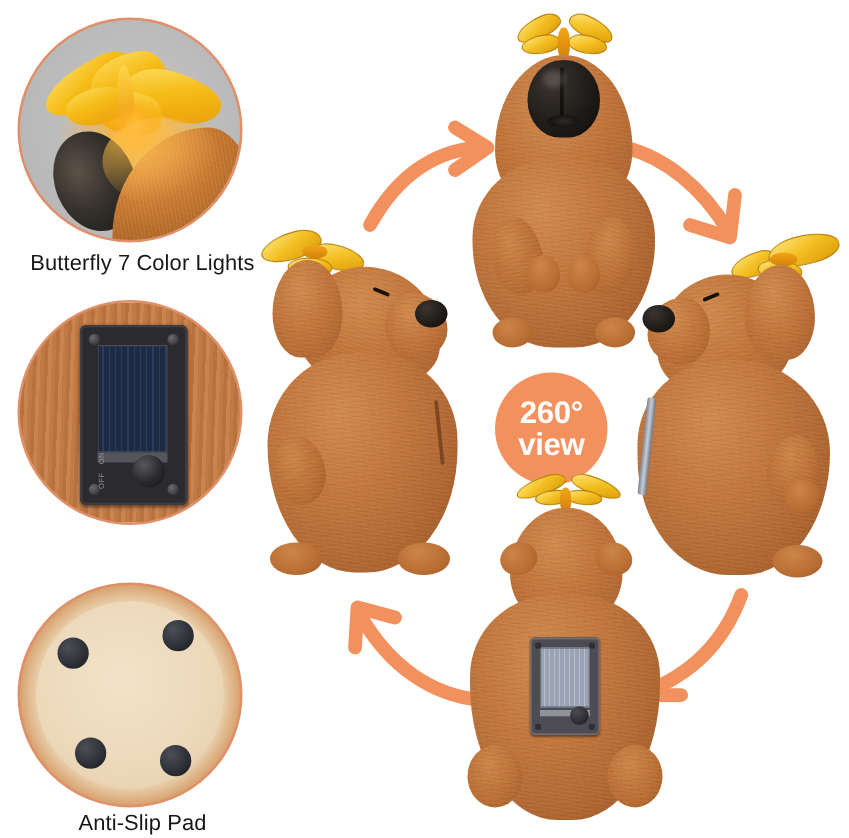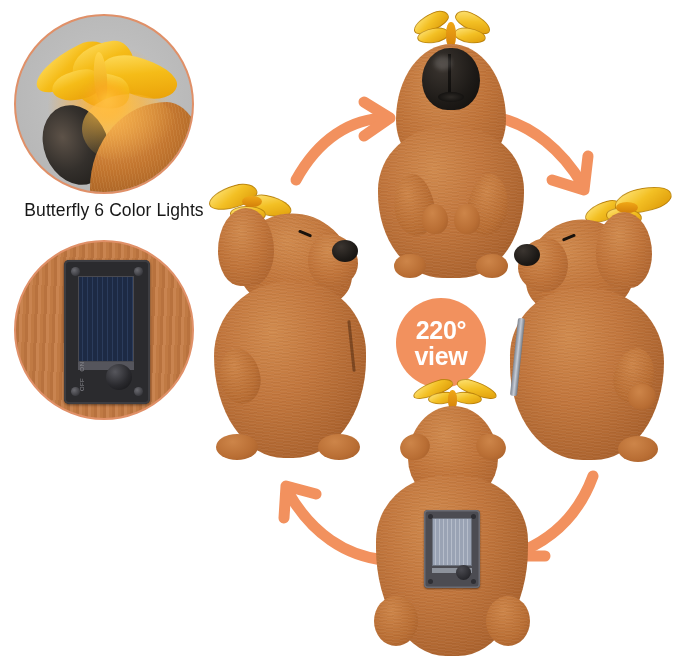--- a/index.html
+++ b/index.html
@@ -117,39 +117,50 @@
       <div style="position:absolute;left:74px;top:86px;width:120px;height:96px;
                   background:radial-gradient(ellipse at 18% 18%,#e79b50 0%,#c3762f 45%,#8d4f1c 100%);
                   border-radius:64% 36% 0 0/90% 90% 0 0;"></div>
       <div style="position:absolute;left:74px;top:86px;width:120px;height:96px;opacity:.35;
                   border-radius:64% 36% 0 0/90% 90% 0 0;
                   background:repeating-linear-gradient(80deg,rgba(255,225,170,.25) 0 1px,rgba(0,0,0,0) 1px 3px);"></div>
 
       <div style="position:absolute;left:66px;top:78px;width:96px;height:70px;border-radius:50%;
                   background:radial-gradient(ellipse at 22% 24%,rgba(255,190,70,.75) 0%,rgba(255,170,50,0) 70%);"></div>
     </div>
-    <div class="cap" style="top:186px;">Butterfly 6 Color Lights</div>
+    <div class="cap" style="top:186px;">Butterfly 7 Color Lights</div>
   </div>
 
   <div class="callout" id="co2" style="left:14px;top:240px;width:200px;height:212px;">
     <div class="disc">
       <div class="module" style="left:48px;top:18px;width:86px;height:144px;">
         <div class="cell" style="left:14px;top:16px;width:56px;height:86px;"></div>
         <div style="position:absolute;left:14px;top:102px;width:56px;height:8px;background:#55555c;"></div>
         <div class="screw" style="left:7px;top:7px;"></div>
         <div class="screw" style="right:7px;top:7px;"></div>
         <div class="screw" style="left:7px;bottom:8px;"></div>
         <div class="screw" style="right:7px;bottom:8px;"></div>
         <div class="btn-knob" style="left:42px;bottom:14px;width:26px;height:26px;"></div>
         <div class="onoff-txt" style="left:14px;bottom:34px;">ON</div>
         <div class="onoff-txt" style="left:12px;bottom:16px;">OFF</div>
       </div>
     </div>
   </div>
 
+  <div class="callout" id="co3" style="left:14px;top:466px;width:200px;height:204px;">
+    <div class="disc">
+      <div style="position:absolute;left:13px;top:13px;width:150px;height:150px;border-radius:50%;
+                  background:radial-gradient(circle at 46% 42%,#f3e2c8 0%,#ecd9ba 60%,#e2caa6 100%);"></div>
+      <div class="pad" style="left:30px;top:42px;width:25px;height:25px;"></div>
+      <div class="pad" style="left:114px;top:28px;width:25px;height:25px;"></div>
+      <div class="pad" style="left:44px;top:122px;width:25px;height:25px;"></div>
+      <div class="pad" style="left:112px;top:128px;width:25px;height:25px;"></div>
+    </div>
+    <div class="cap" style="top:182px;">Anti-Slip Pad</div>
+  </div>
 
   <div class="arrow" style="left:292px;top:96px;">
     <svg width="110" height="90" viewBox="0 0 110 90">
       <path d="M4 84 C 26 44, 58 22, 96 22" stroke="#F2915E" stroke-width="11" fill="none" stroke-linecap="round"></path>
       <path d="M72 6 L 98 22 L 72 40" stroke="#F2915E" stroke-width="11" fill="none" stroke-linecap="round" stroke-linejoin="round"></path>
     </svg>
   </div>
 
   <div class="arrow" style="left:498px;top:108px;">
     <svg width="110" height="95" viewBox="0 0 110 95">
@@ -166,21 +177,21 @@
   </div>
 
   <div class="arrow" style="left:272px;top:468px;">
     <svg width="115" height="100" viewBox="0 0 115 100">
       <path d="M112 92 C 74 88, 40 66, 16 24" stroke="#F2915E" stroke-width="11" fill="none" stroke-linecap="round"></path>
       <path d="M44 26 L 14 18 L 12 50" stroke="#F2915E" stroke-width="11" fill="none" stroke-linecap="round" stroke-linejoin="round"></path>
     </svg>
   </div>
 
   <div id="badge" style="left:396px;top:298px;width:90px;height:90px;">
-    <div class="l1">220°</div>
+    <div class="l1">260°</div>
     <div class="l2">view</div>
   </div>
 
   <div class="capy" id="v-front" style="left:370px;top:8px;width:160px;height:278px;">
 
     <div class="bf" style="left:42px;top:0px;width:78px;height:46px;">
       <div class="bfw" style="left:0px;top:6px;width:36px;height:15px;transform:rotate(-24deg);border-radius:65% 35% 55% 45%/60% 55% 45% 40%;"></div>
       <div class="bfw" style="left:5px;top:20px;width:30px;height:13px;transform:rotate(-8deg);border-radius:60% 40% 50% 50%/55% 50% 50% 45%;"></div>
       <div class="bfw" style="left:42px;top:6px;width:36px;height:15px;transform:rotate(24deg);border-radius:35% 65% 45% 55%/55% 60% 40% 45%;"></div>
       <div class="bfw" style="left:42px;top:20px;width:30px;height:13px;transform:rotate(8deg);border-radius:40% 60% 50% 50%/50% 55% 45% 50%;"></div>

